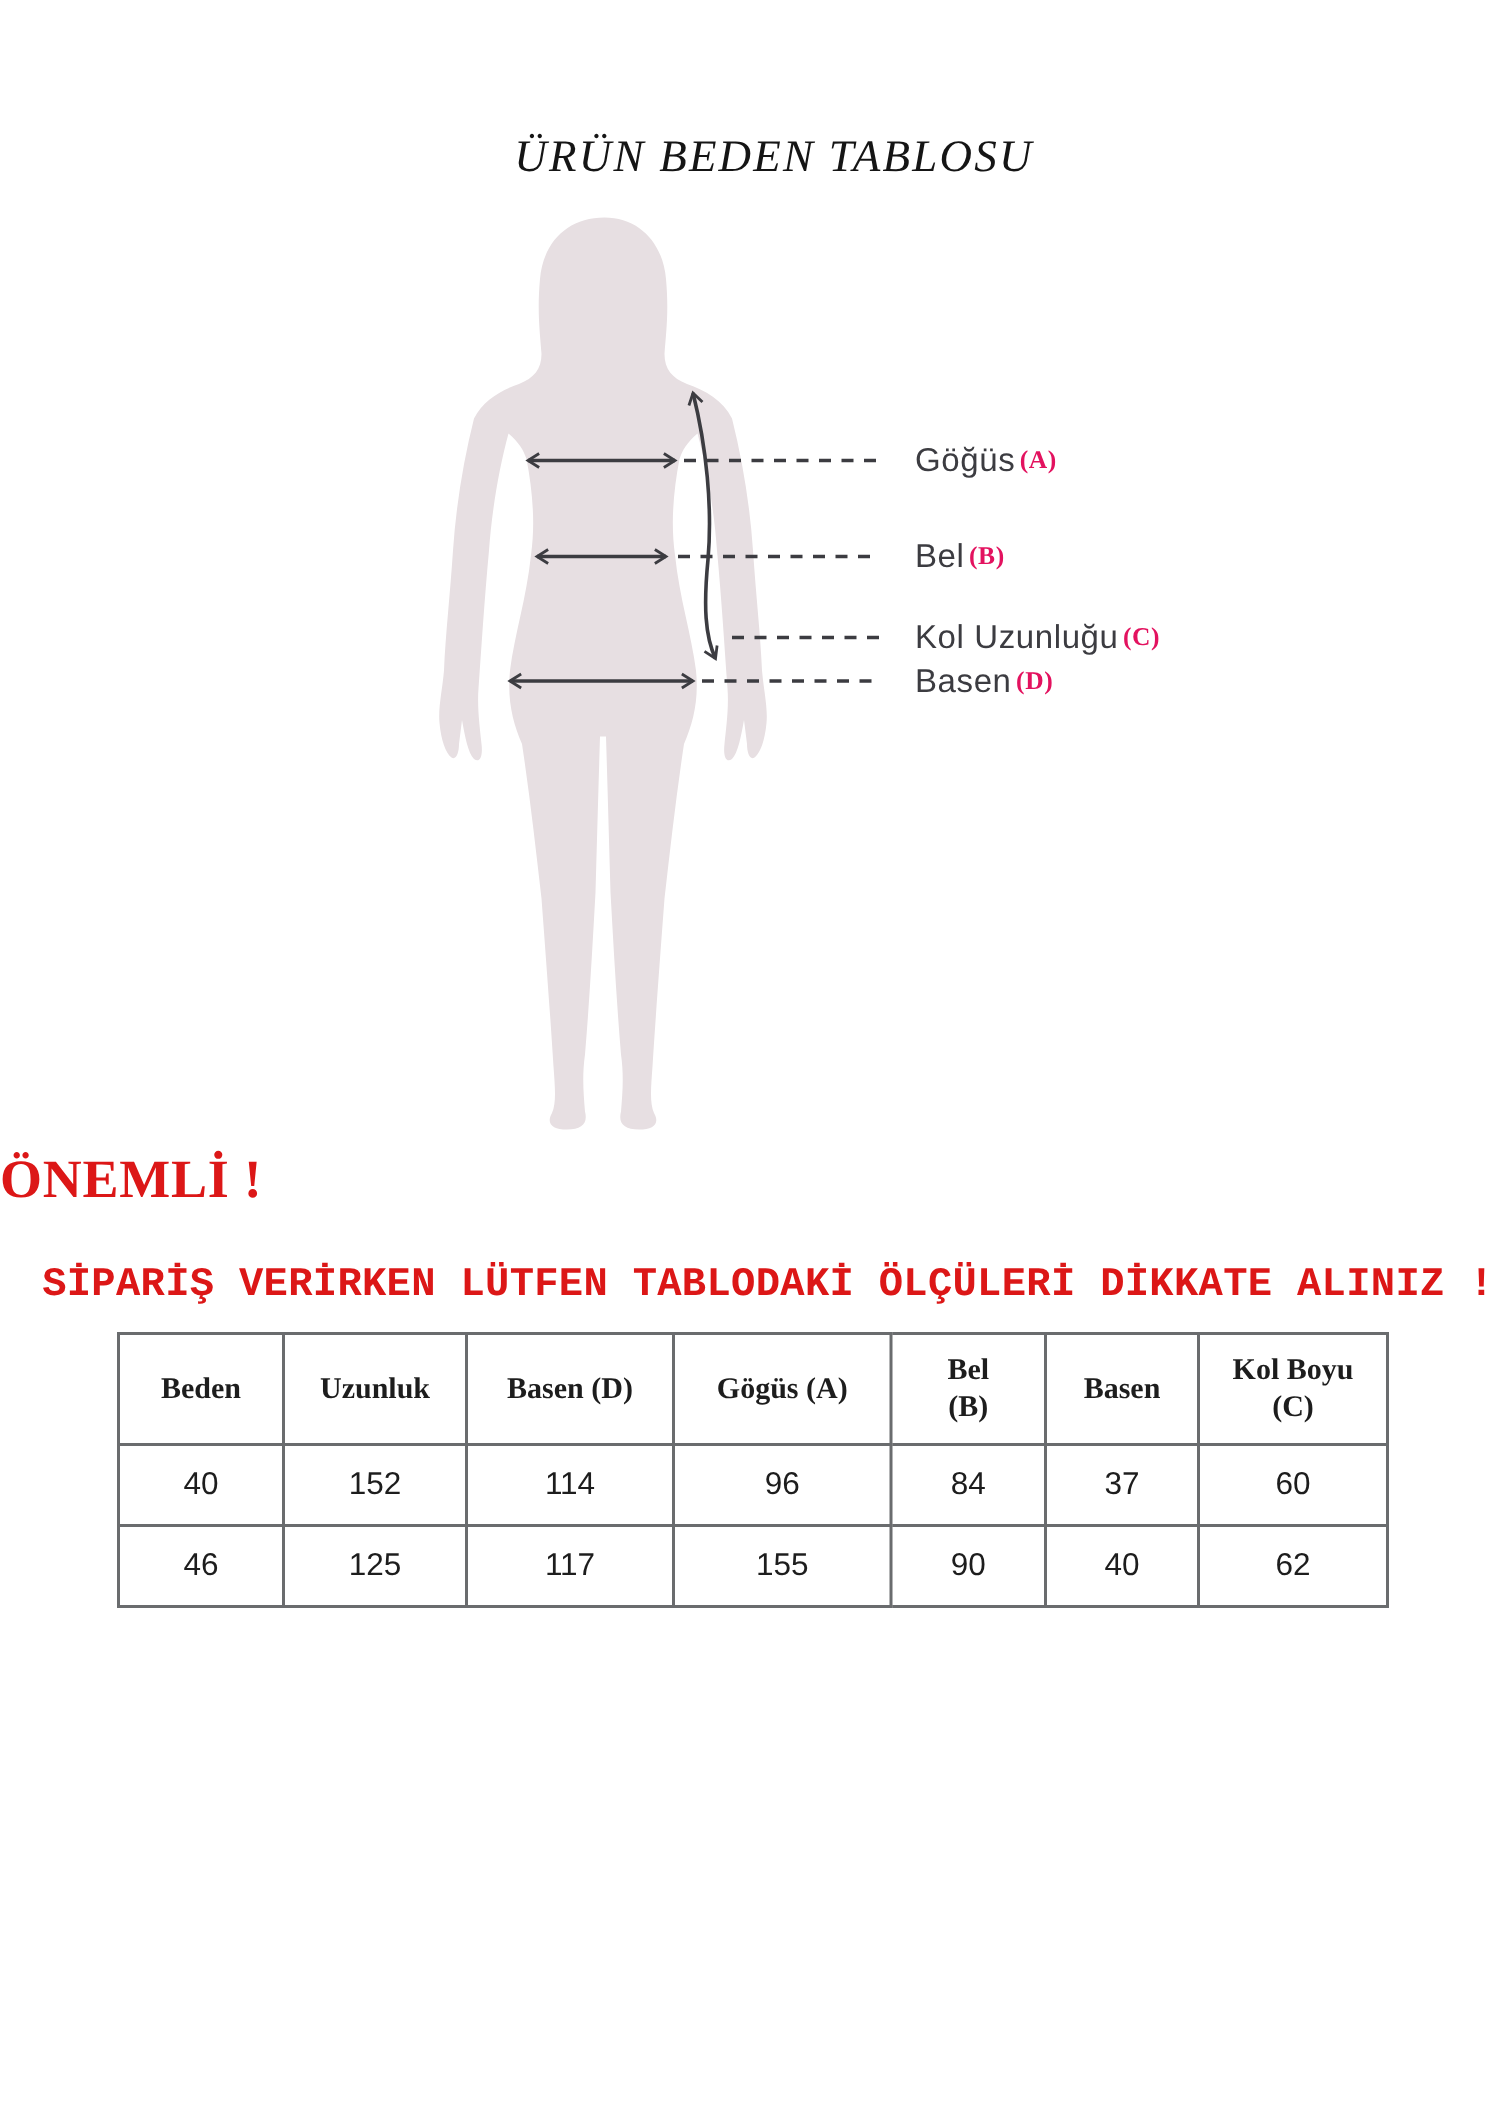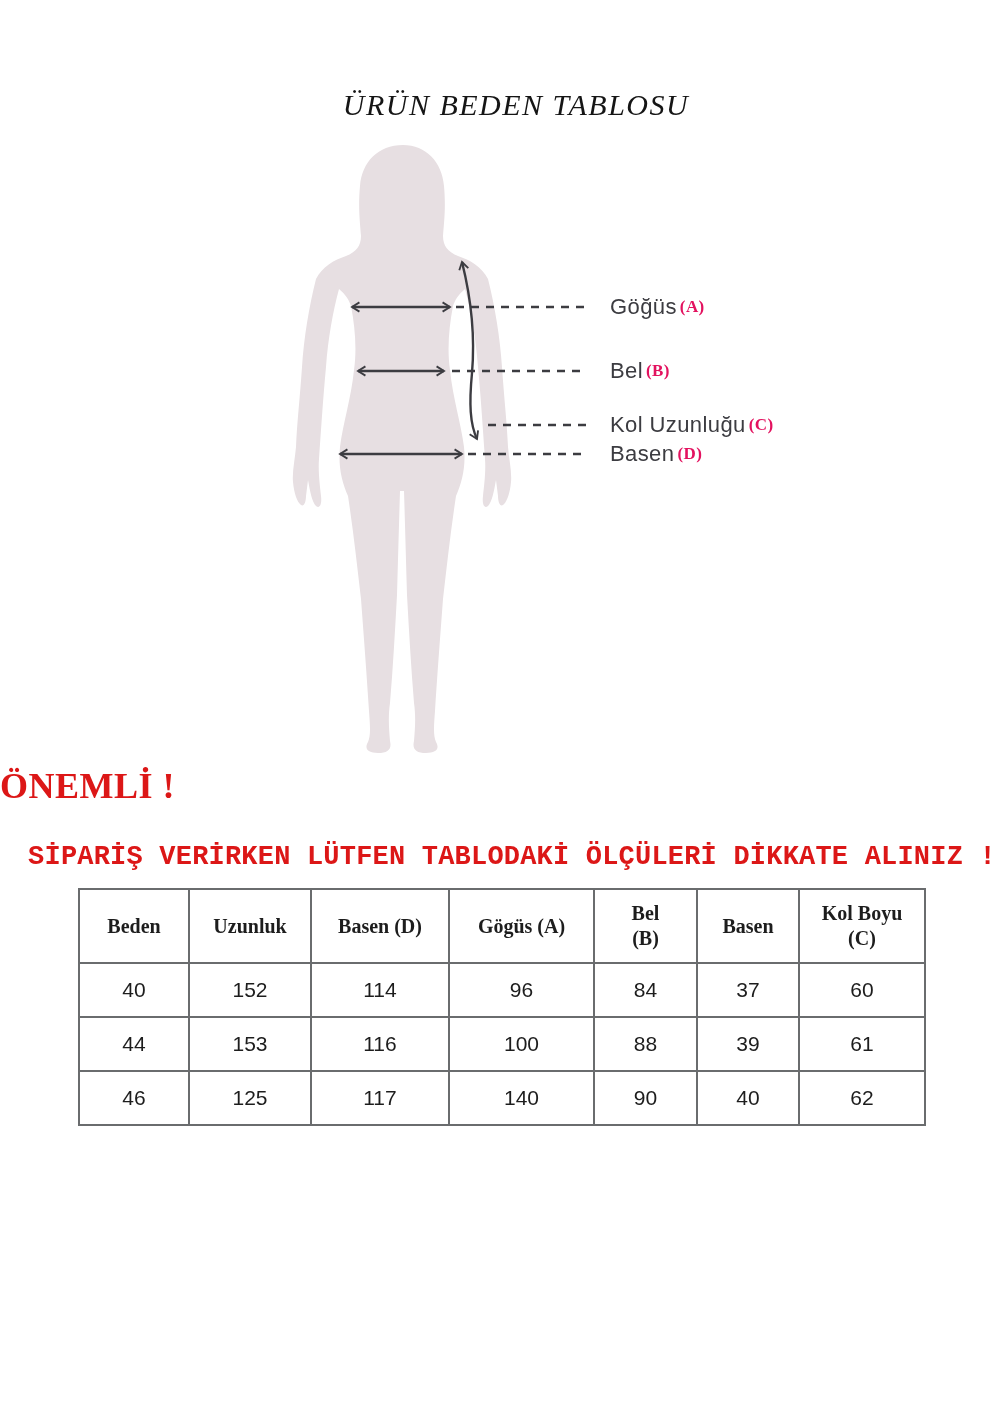--- a/index.html
+++ b/index.html
@@ -160,33 +160,24 @@
       <tr>
         <td>40</td>
         <td>152</td>
         <td>114</td>
         <td>96</td>
         <td>84</td>
         <td>37</td>
         <td>60</td>
       </tr>
       <tr>
-        <td>44</td>
-        <td>153</td>
-        <td>116</td>
-        <td>100</td>
-        <td>88</td>
-        <td>39</td>
-        <td>61</td>
-      </tr>
-      <tr>
         <td>46</td>
         <td>125</td>
         <td>117</td>
-        <td>140</td>
+        <td>155</td>
         <td>90</td>
         <td>40</td>
         <td>62</td>
       </tr>
     </tbody>
   </table>
 
 </div>
 
 </body></html>

